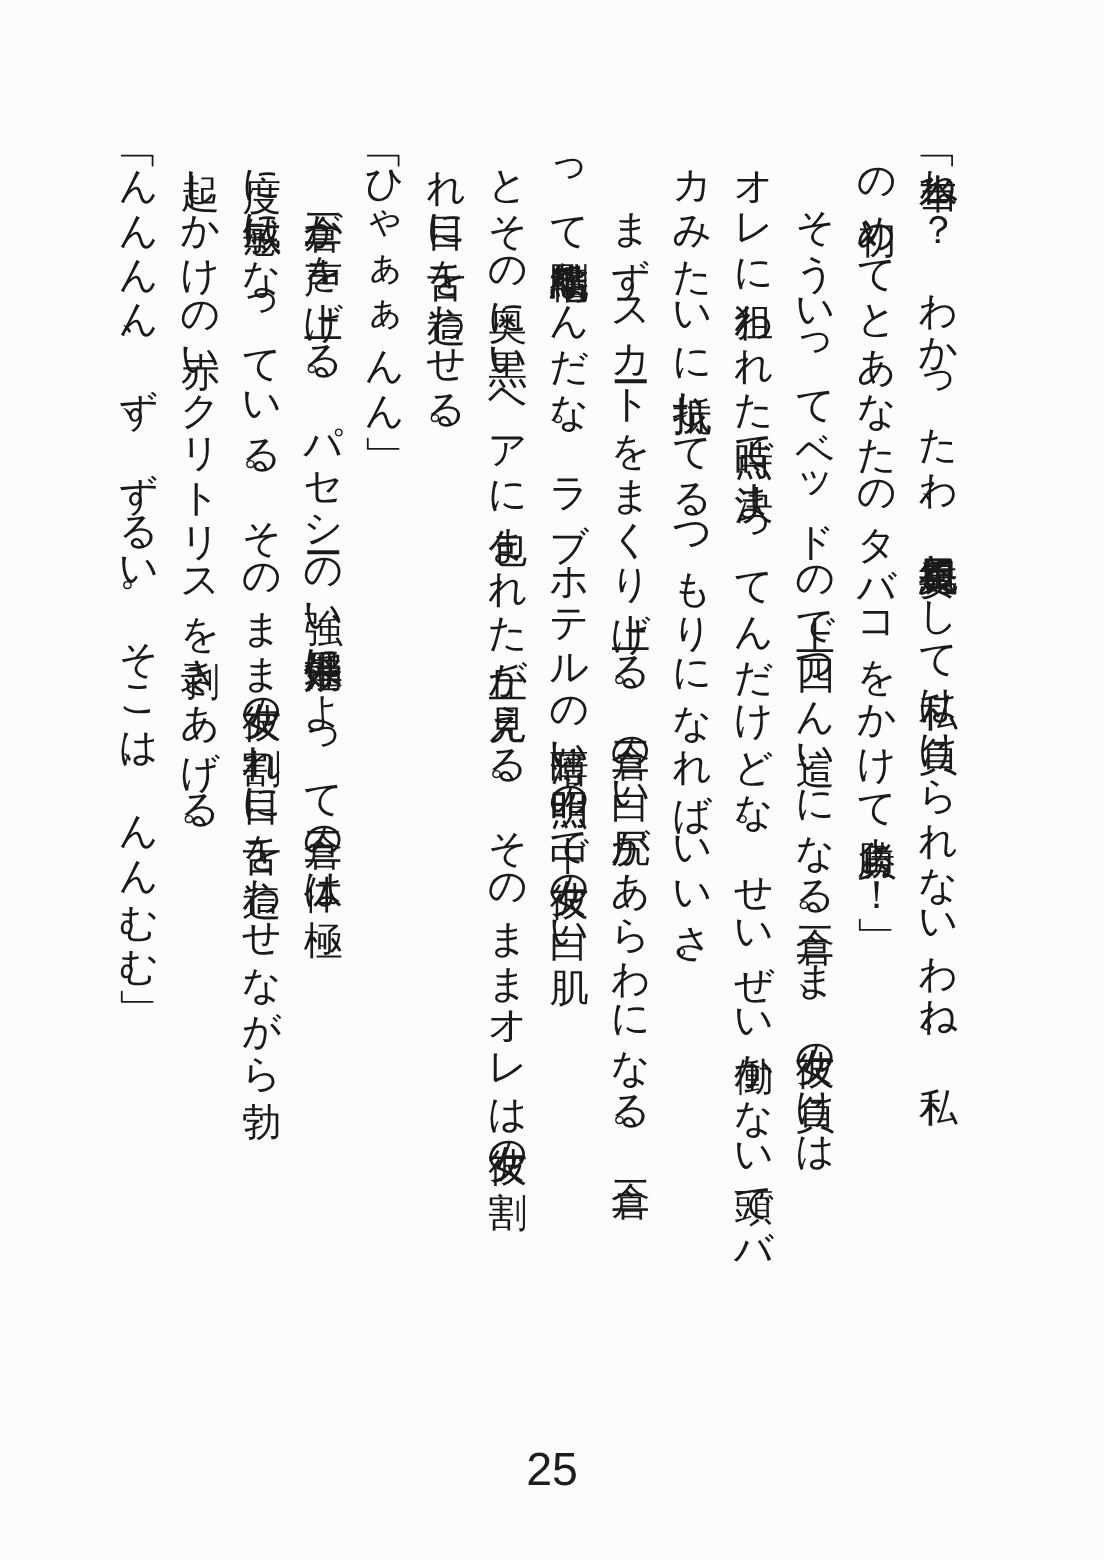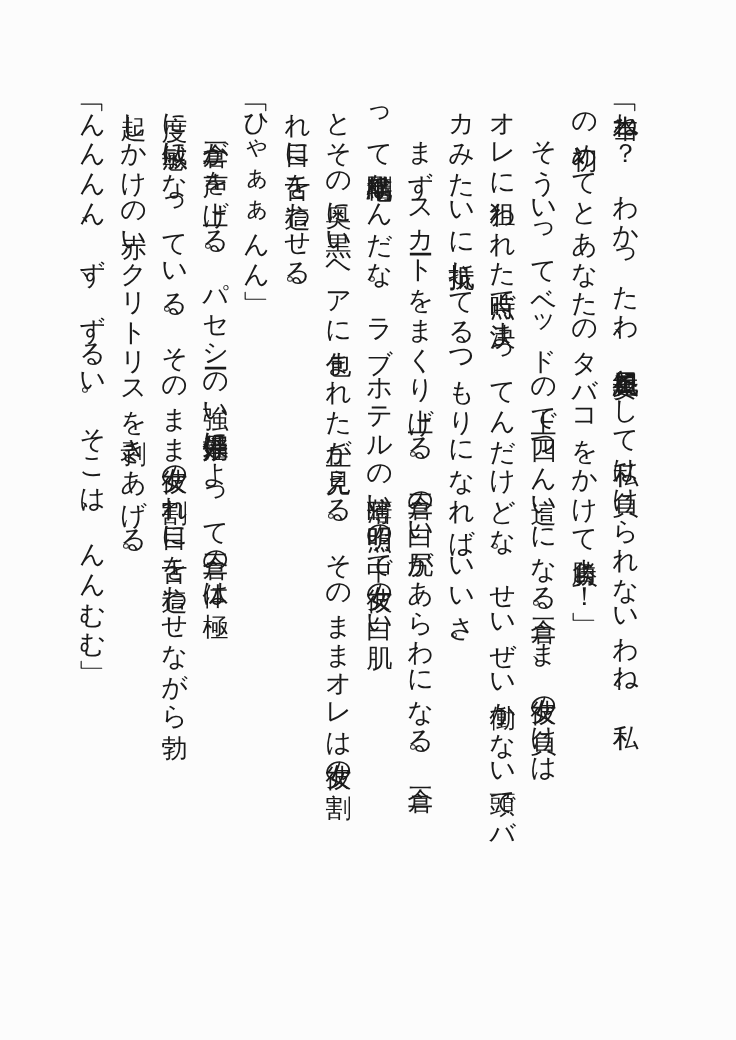--- a/index.html
+++ b/index.html
@@ -56,13 +56,14 @@
       <div class="vline indent">まずスカートをまくり上げる。三倉の白い尻があらわになる。三倉</div>
       <div class="vline">って結構剛毛なんだな。ラブホテルの薄暗い照明の中で彼女の白い肌</div>
       <div class="vline">とその奥に黒いヘアに包まれた丘が見える。そのままオレは彼女の割</div>
       <div class="vline">れ目に舌を這わせる。</div>
       <div class="vline">「ひゃぁぁんん」</div>
       <div class="vline indent">三倉が声を上げる。パセシーの強い催淫効果によって三倉の体は極</div>
       <div class="vline">度に敏感になっている。そのまま彼女の割れ目に舌を這わせながら勃</div>
       <div class="vline">起しかけの赤いクリトリスを剥きあげる。</div>
       <div class="vline">「んんんん、ず、ずるい。そこは、んんむむ」</div>
     </div>
+  <div class="page-number">25</div>
 </div>
 
 </body></html>

